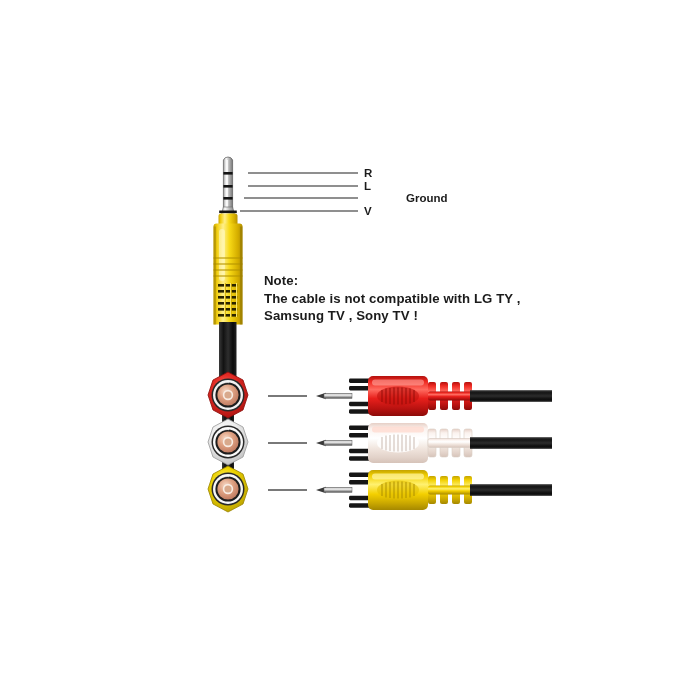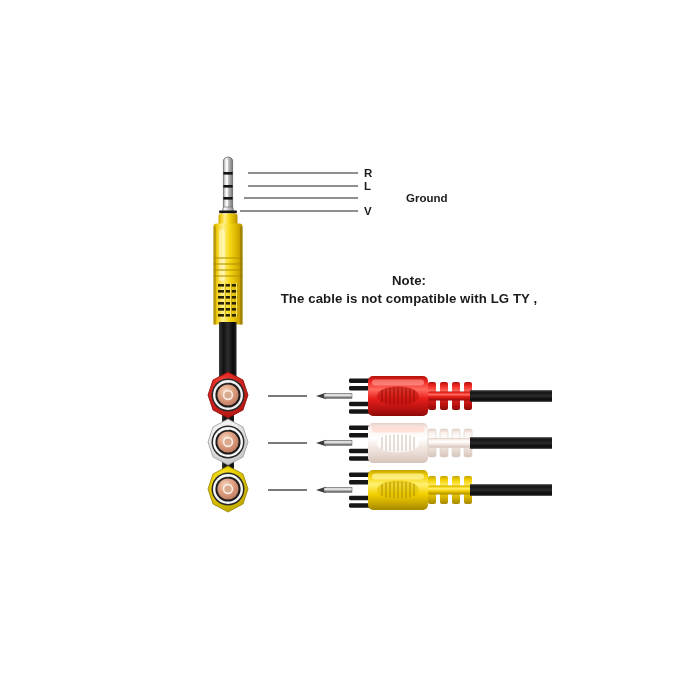--- a/index.html
+++ b/index.html
@@ -34,21 +34,21 @@
     top: 272px;
     width: 290px;
     font-family: "Liberation Sans", sans-serif;
     font-size: 13.2px;
     font-weight: bold;
     line-height: 17.6px;
     color: #1b1b1b;
     letter-spacing: 0.1px;
     white-space: nowrap;
   }
-  .note-line { display: block; text-align: center; }
+  .note-line { display: block; }
   .pin-label {
     position: absolute;
     font-family: "Liberation Sans", sans-serif;
     font-size: 11.5px;
     font-weight: bold;
     color: #1b1b1b;
     line-height: 12px;
     white-space: nowrap;
   }
   .pin-label-r      { left: 364px; top: 167px; }
@@ -373,15 +373,16 @@
   </svg>
 
   <span class="pin-label pin-label-r">R</span>
   <span class="pin-label pin-label-l">L</span>
   <span class="pin-label pin-label-ground">Ground</span>
   <span class="pin-label pin-label-v">V</span>
 
   <div class="note-block">
     <span class="note-line">Note:</span>
     <span class="note-line">The cable is not compatible with LG TY ,</span>
+    <span class="note-line">Samsung TV , Sony TV !</span>
   </div>
 
 </div>
 
 </body></html>

